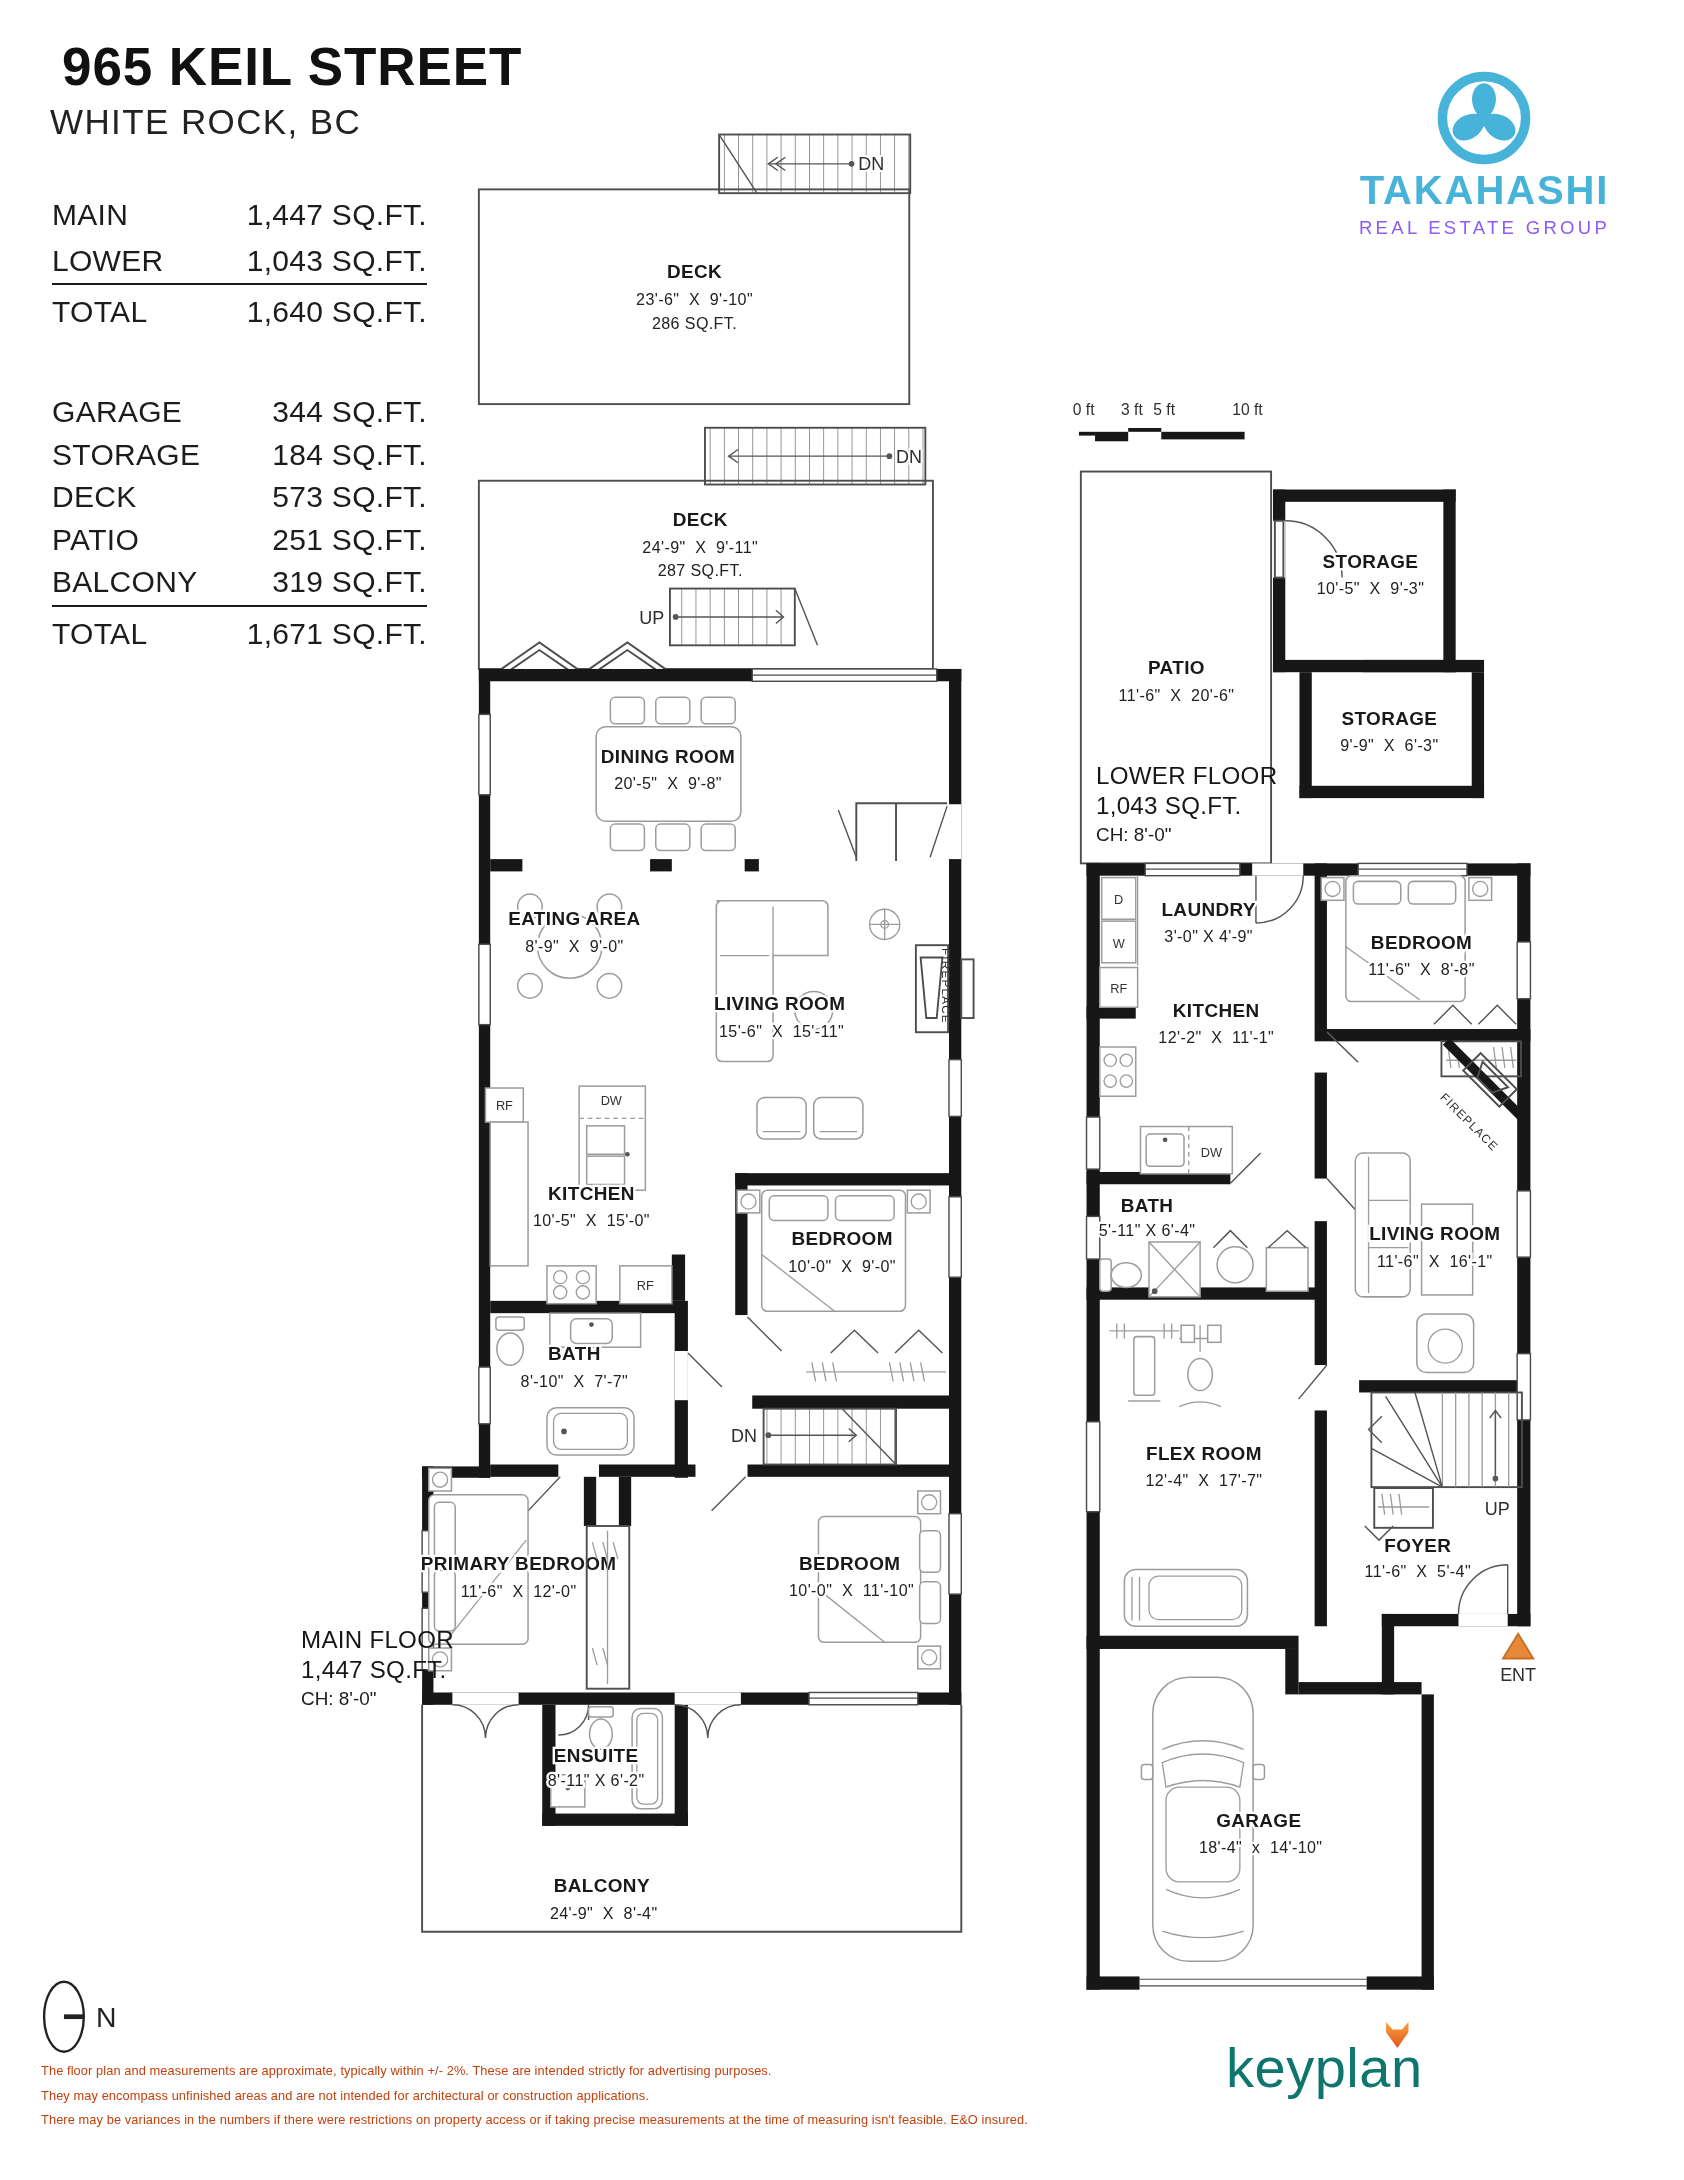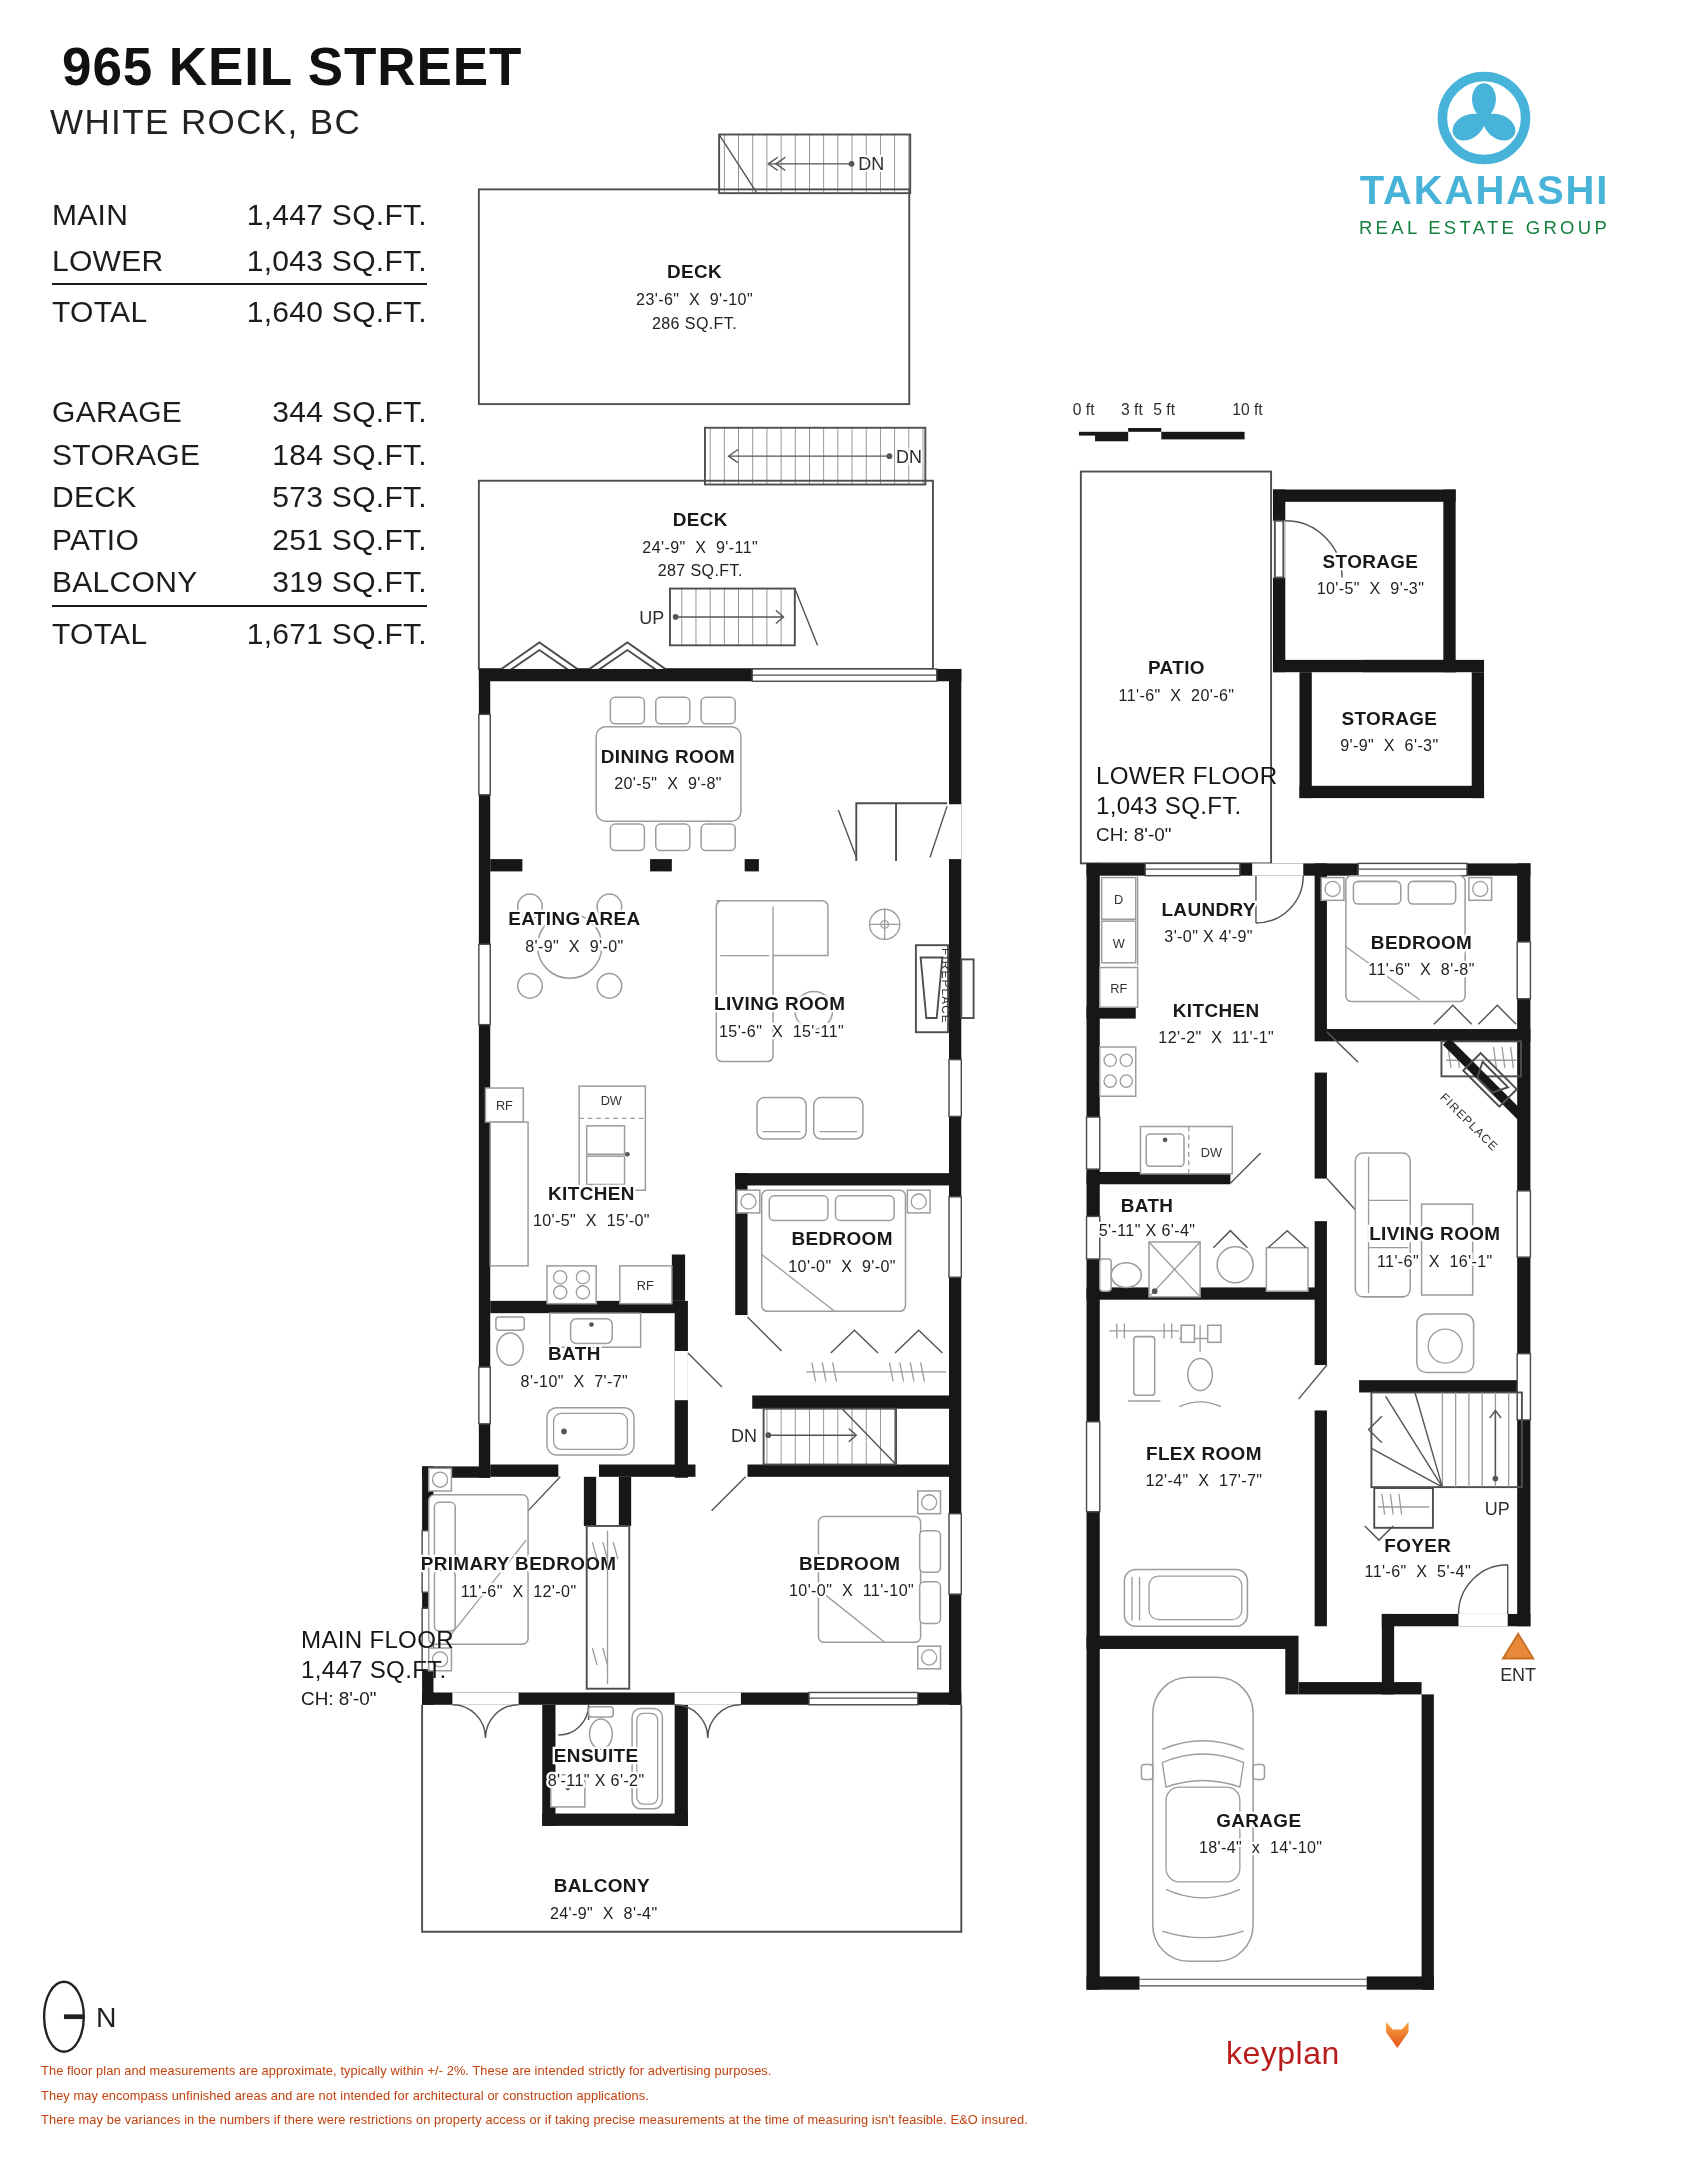--- a/index.html
+++ b/index.html
@@ -15,21 +15,21 @@
   .srow{position:absolute;left:0;width:375px;display:flex;justify-content:space-between;font-size:30px;letter-spacing:0.3px;color:#1c1c1c;}
   .srow.b{font-weight:400;}
   .sline{position:absolute;left:0;width:375px;border-top:2.4px solid #1a1a1a;height:0;}
 
   
   .brandname{left:1332px;top:168px;width:305px;text-align:center;font-size:40px;letter-spacing:1.9px;font-weight:700;}
   .brandtag{left:1332px;top:217px;width:305px;text-align:center;font-size:18.5px;letter-spacing:3.3px;font-weight:400;}
 
   
   .disc{left:41px;top:2059px;width:1041px;font-size:12.8px;line-height:24.6px;color:#c2410c;letter-spacing:0.1px;}
-  .kplogo{left:1226px;top:2035px;font-size:32px;font-weight:500;letter-spacing:0.5px;color:#b91c1c;}
+  .kplogo{left:1226px;top:2035px;font-size:56px;font-weight:500;letter-spacing:0.5px;color:#0f766e;}
 
   
   svg text{white-space:pre;}
   .w{fill:#171717;}
   .t{fill:none;stroke:#4d4d4d;stroke-width:2;}
   .t2{fill:#fff;stroke:#4d4d4d;stroke-width:2;}
   .win{fill:#fff;stroke:#4b4b4b;stroke-width:1.5;}
   .wl{stroke:#4b4b4b;stroke-width:1.2;}
   .f{fill:#fff;stroke:#9c9c9c;stroke-width:1.6;}
   .fn{fill:none;stroke:#9c9c9c;stroke-width:1.4;}
@@ -101,21 +101,21 @@
     <path d="M55,57 C43,51 38,32 47,22 C51,17 59,17 63,22 C72,32 67,51 55,57 Z" transform="rotate(240 55 55)"></path>
     <circle cx="55" cy="55" r="6"></circle>
   </g>
   <g stroke="#47b3d9" stroke-width="3.5">
     <line x1="55" y1="55" x2="79" y2="69"></line>
       <line x1="55" y1="55" x2="31" y2="69"></line>
       <line x1="55" y1="55" x2="55" y2="27"></line>
   </g>
 </svg>
 <div class="abs brandname" style="color:#47b3d9">TAKAHASHI</div>
-<div class="abs brandtag" style="color:#15803d">REAL ESTATE GROUP</div>
+<div class="abs brandtag" style="color:#8b5cf6">REAL ESTATE GROUP</div>
 
 <svg class="abs" style="left:284px;top:123px" width="700" height="1826" viewBox="300 130 740 1930">
   <defs>
     <pattern id="tva" width="15" height="10" patternUnits="userSpaceOnUse">
         <path d="M0,0 V10" stroke="#555" stroke-width="1.3"></path>
       </pattern>
   </defs>
 
   <g>
     <rect class="t2" x="506" y="200" width="455" height="227"></rect>

